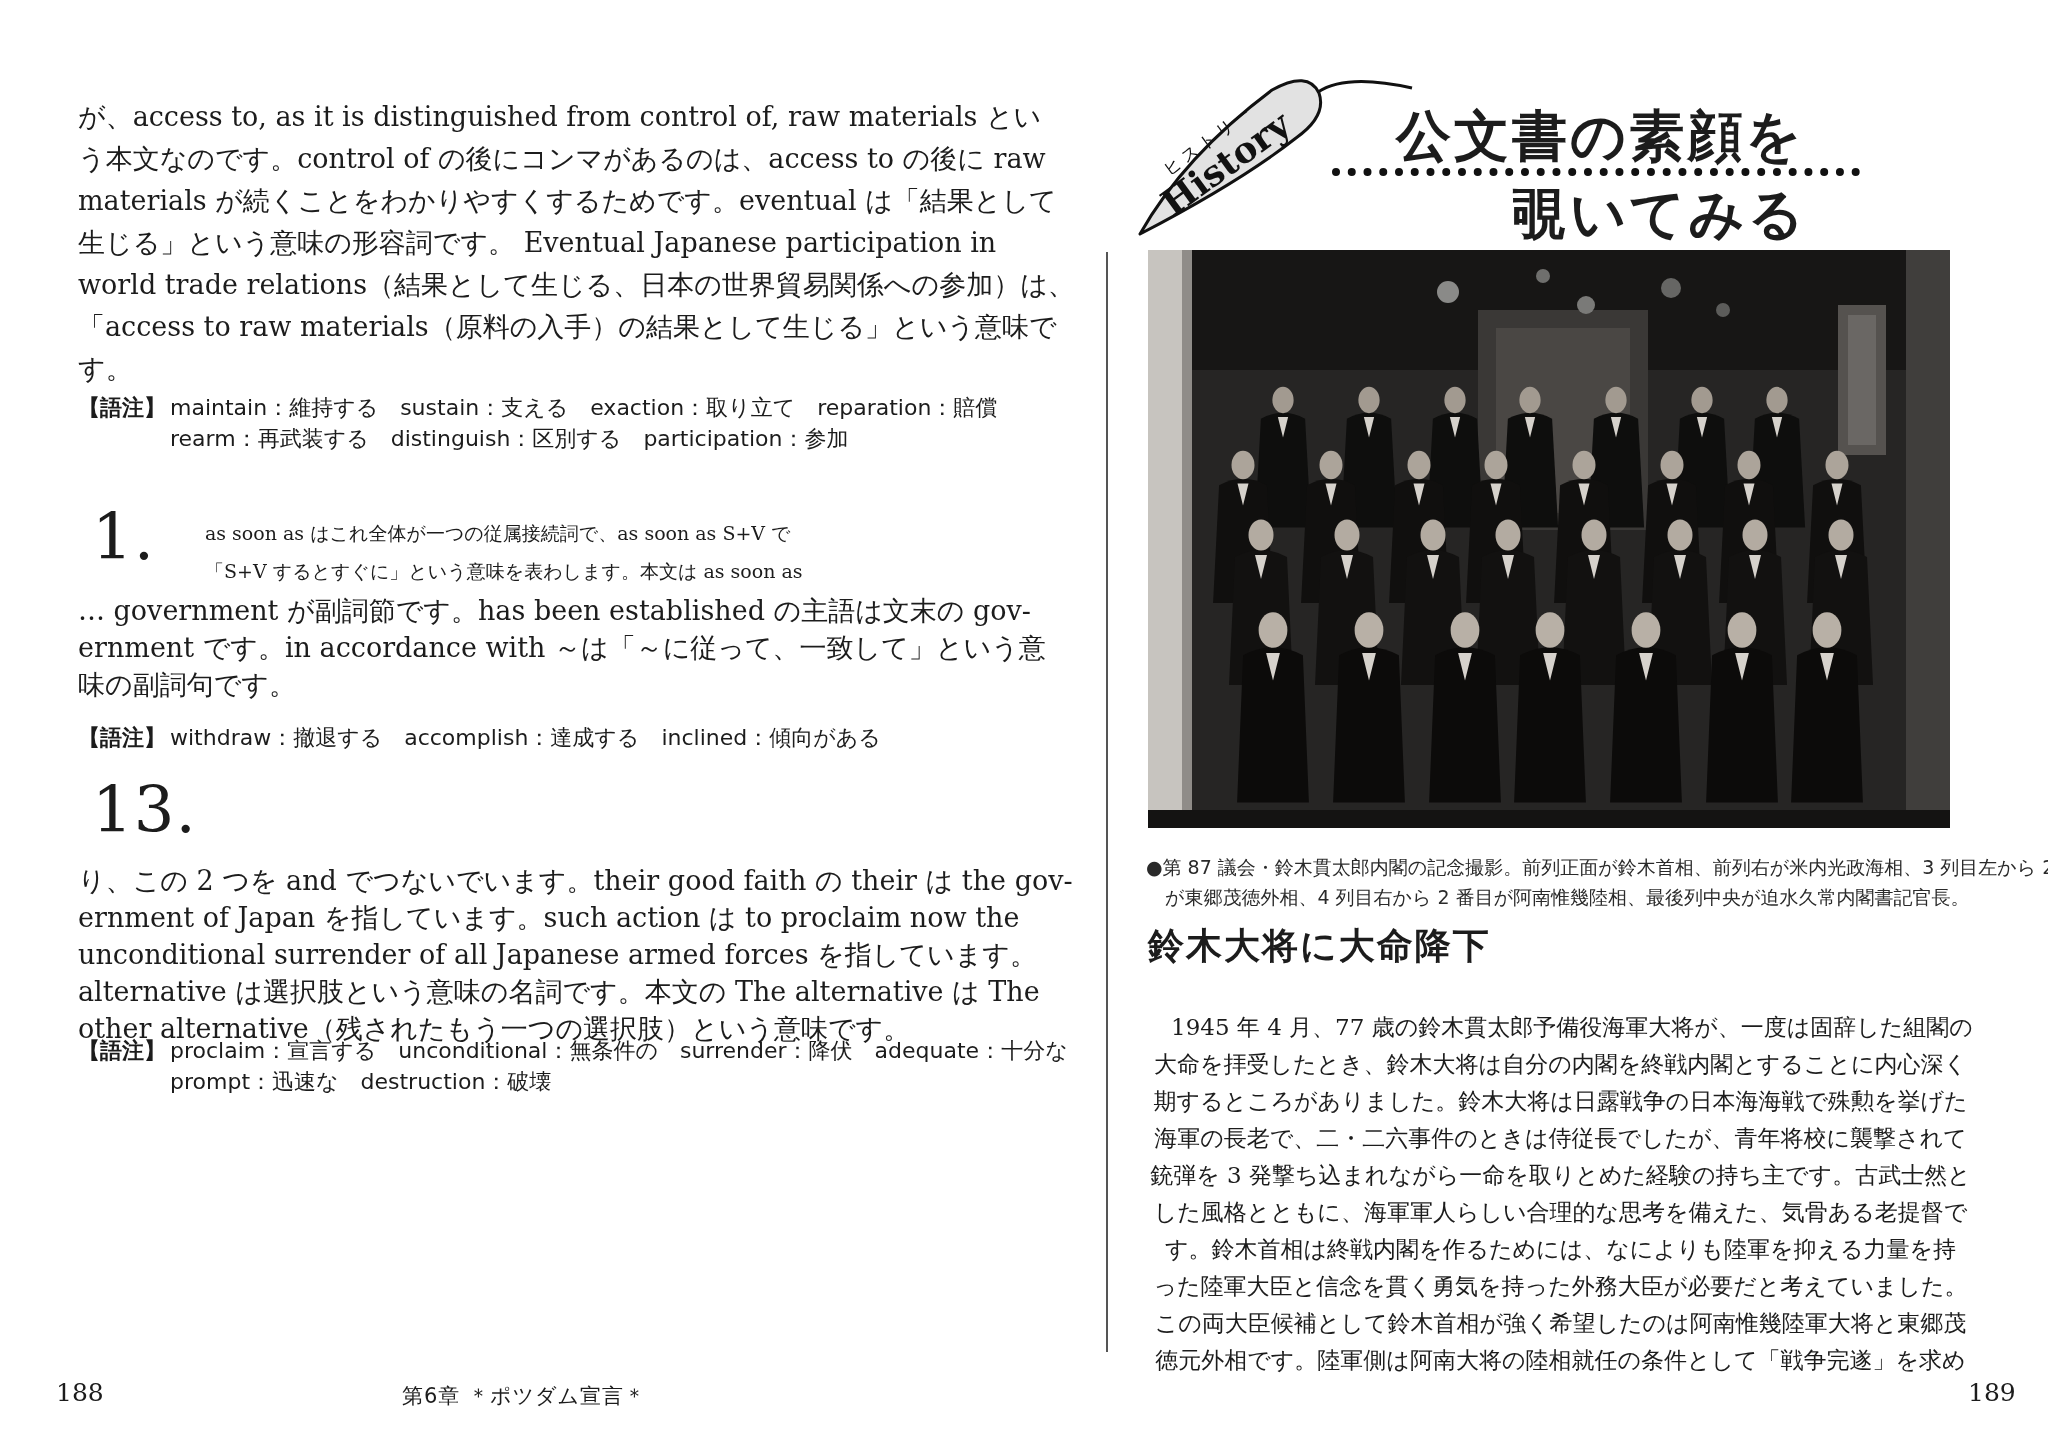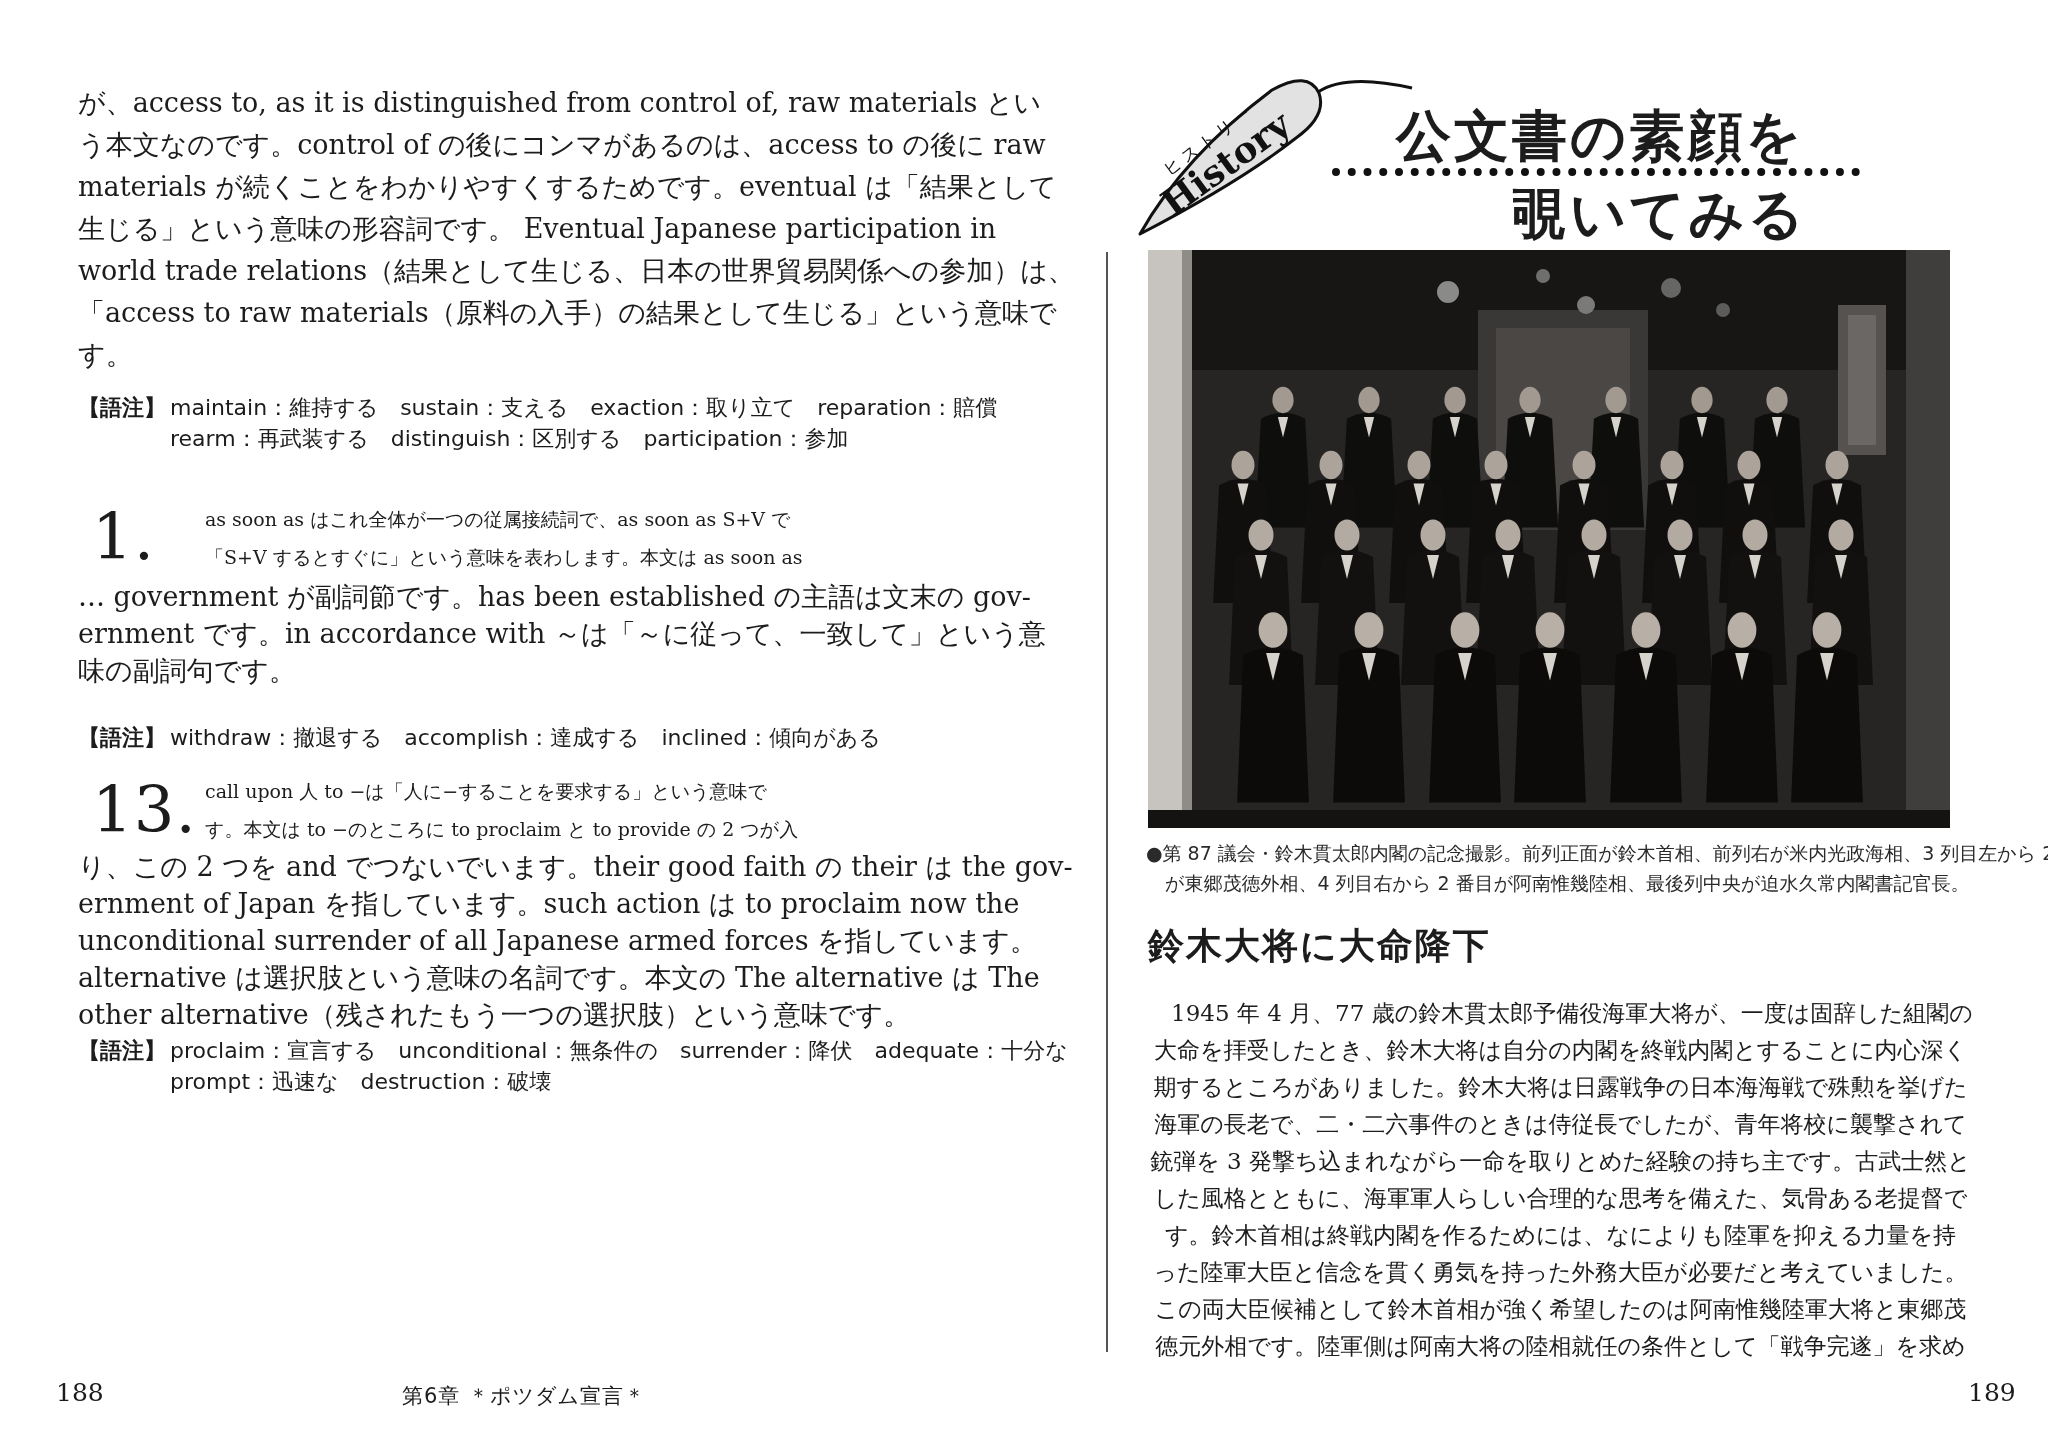--- a/index.html
+++ b/index.html
@@ -1,20 +1,20 @@
 <!DOCTYPE html>
 <html><head>
 <meta charset="utf-8">
 <style>
   html,body{margin:0;padding:0;background:#e8e8e8;}
   .spread{position:relative;width:2048px;height:1453px;background:#ffffff;color:#1c1c1c;overflow:hidden;}
   .serif{font-family:"DejaVu Serif","Liberation Serif",serif;}
   .sans{font-family:"DejaVu Sans","Liberation Sans",sans-serif;}
   .abs{position:absolute;}
-  .pre{white-space:pre;}
+  .pre{white-space:pre;margin-top:14px;}
   
   .intro{left:78px;top:82px;font-size:27px;line-height:42px;}
   .note{display:flex;font-size:22px;line-height:31px;}
   .note .lbl{flex:0 0 auto;font-weight:bold;}
   .note .cnt{white-space:pre;margin-left:4px;}
   .note1{left:78px;top:392px;}
   .note2{left:78px;top:722px;}
   .note3{left:78px;top:1035px;}
   .item-number{font-family:"DejaVu Serif","Liberation Serif",serif;font-size:64px;letter-spacing:1px;line-height:1;}
   .num12{left:92px;top:505px;}
@@ -65,22 +65,20 @@
   <div class="abs serif pre item-rest i12r">… government が副詞節です。has been established の主語は文末の gov-
 ernment です。in accordance with ～は「～に従って、一致して」という意
 味の副詞句です。</div>
 
   <div class="abs sans note note2">
     <span class="lbl">【語注】</span>
     <span class="cnt">withdraw：撤退する　accomplish：達成する　inclined：傾向がある</span>
   </div>
 
   <div class="abs item-number num13">13.</div>
-  <div class="abs serif pre item-head i13h">call upon 人 to −は「人に−することを要求する」という意味で
-す。本文は to −のところに to proclaim と to provide の 2 つが入</div>
   <div class="abs serif pre item-rest i13r">り、この 2 つを and でつないでいます。their good faith の their は the gov-
 ernment of Japan を指しています。such action は to proclaim now the
 unconditional surrender of all Japanese armed forces を指しています。
 alternative は選択肢という意味の名詞です。本文の The alternative は The
 other alternative（残されたもう一つの選択肢）という意味です。</div>
 
   <div class="abs sans note note3">
     <span class="lbl">【語注】</span>
     <span class="cnt">proclaim：宣言する　unconditional：無条件の　surrender：降伏　adequate：十分な
 prompt：迅速な　destruction：破壊</span>

